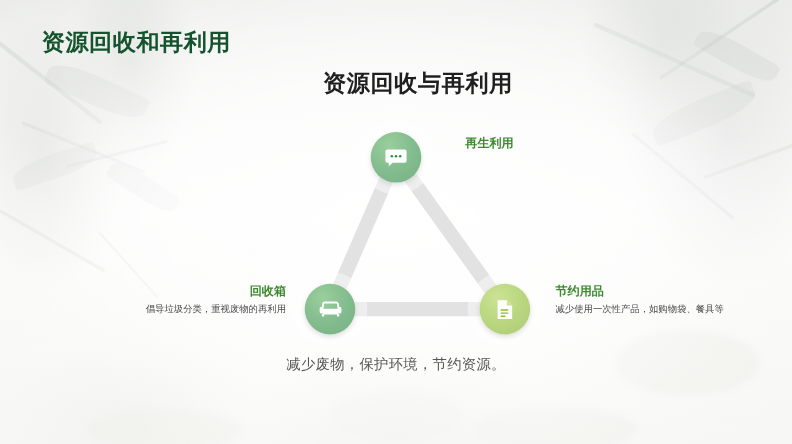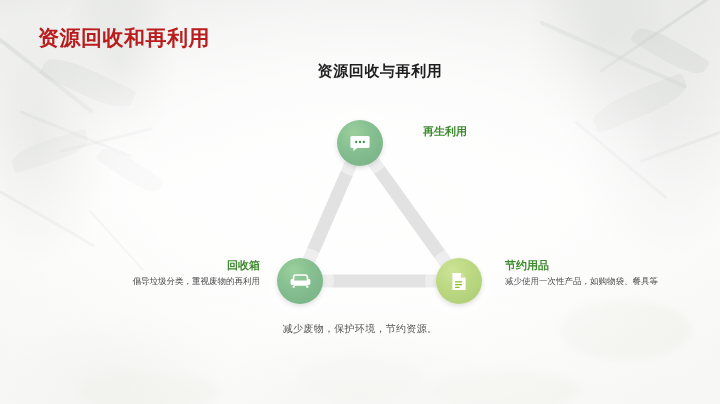--- a/index.html
+++ b/index.html
@@ -67,31 +67,31 @@
     background: linear-gradient(180deg, rgba(255,255,255,0.38) 0%, rgba(255,255,255,0.55) 40%, rgba(255,255,255,0.52) 70%, rgba(255,255,255,0.60) 100%);
   }
 
   
   .slide-title {
     position: absolute;
     left: 38px;
     top: 24px;
     font-size: 21px;
     font-weight: bold;
-    color: #b91c1c;
+    color: #14532d;
     letter-spacing: 0.5px;
     white-space: nowrap;
   }
   .content-title {
     position: absolute;
     left: 0;
     right: 0;
     top: 62px;
     text-align: center;
-    font-size: 15px;
+    font-size: 21px;
     font-weight: bold;
     color: #1f1f1f;
     letter-spacing: 0.6px;
     padding-left: 40px;
   }
 
   
   .diagram {
     position: absolute;
     left: 0;
@@ -161,21 +161,21 @@
   .label-bottomleft  { right: 460px; top: 258px; text-align: right; }
   .label-bottomleft .label-title,
   .label-bottomleft .label-desc { text-align: right; }
 
   .footnote {
     position: absolute;
     left: 0;
     right: 0;
     top: 322px;
     text-align: center;
-    font-size: 10px;
+    font-size: 13px;
     color: #555555;
     letter-spacing: 0.3px;
   }
 </style>
 </head>
 <body>
 
 <div class="slide">
 
   <div class="bg-layer">

